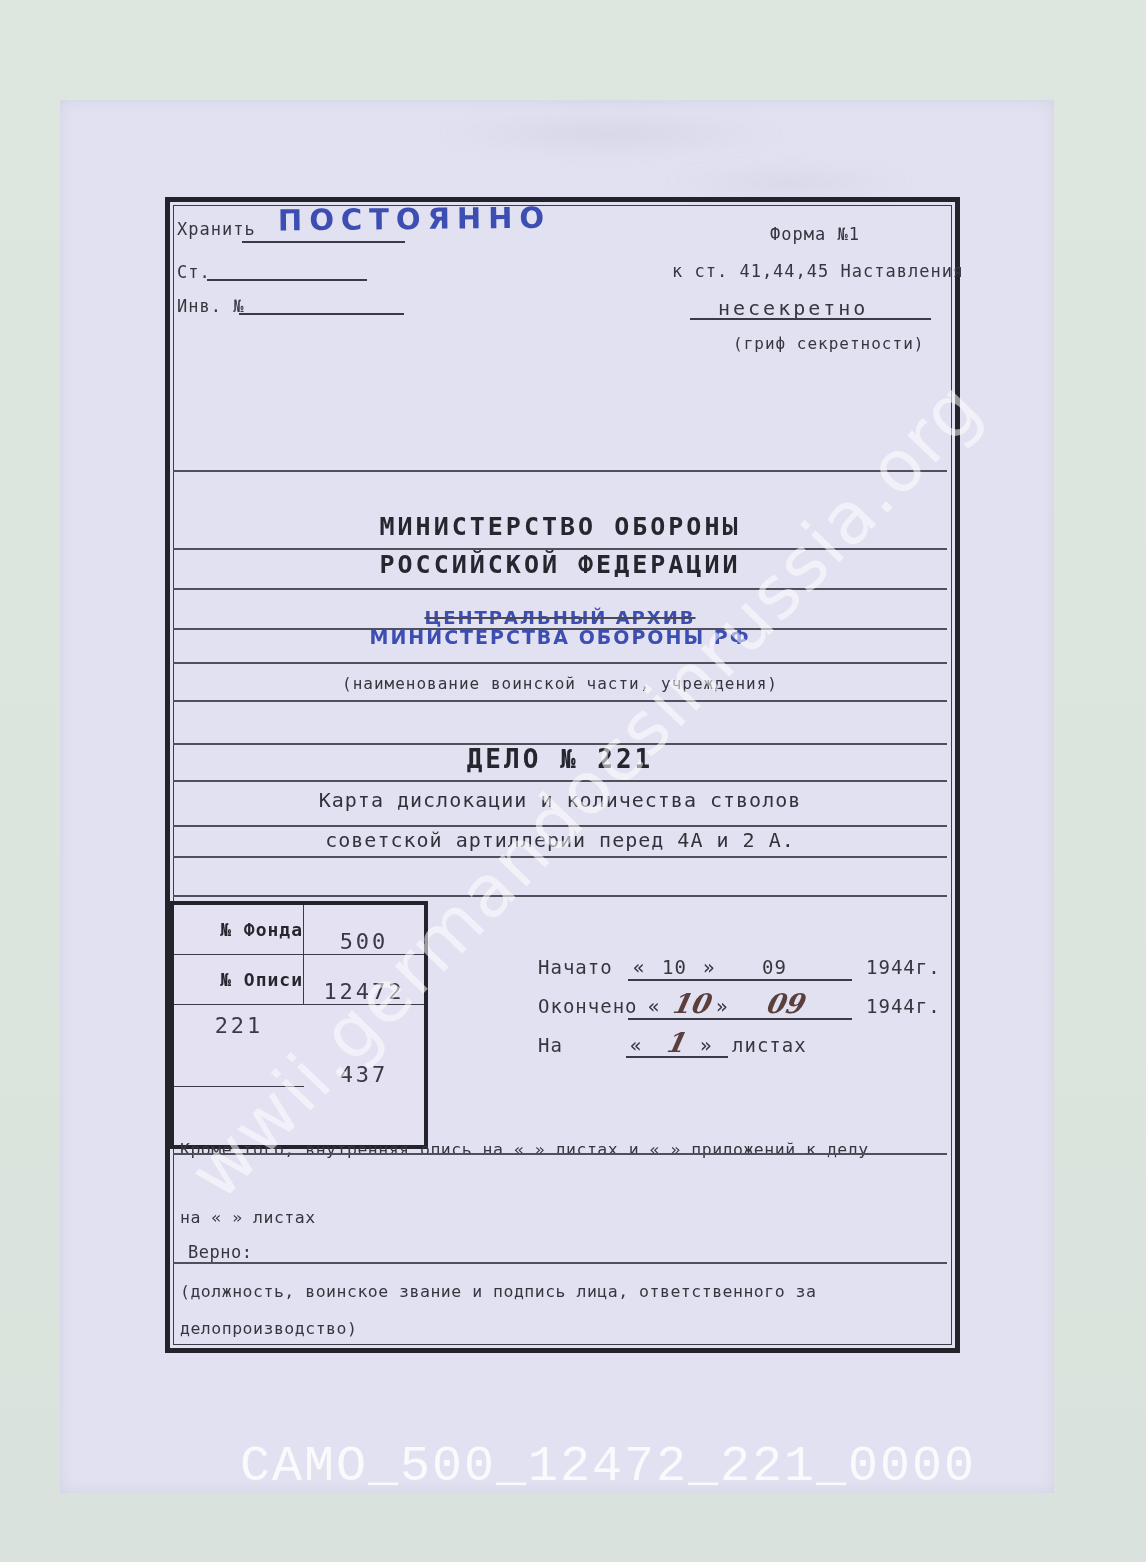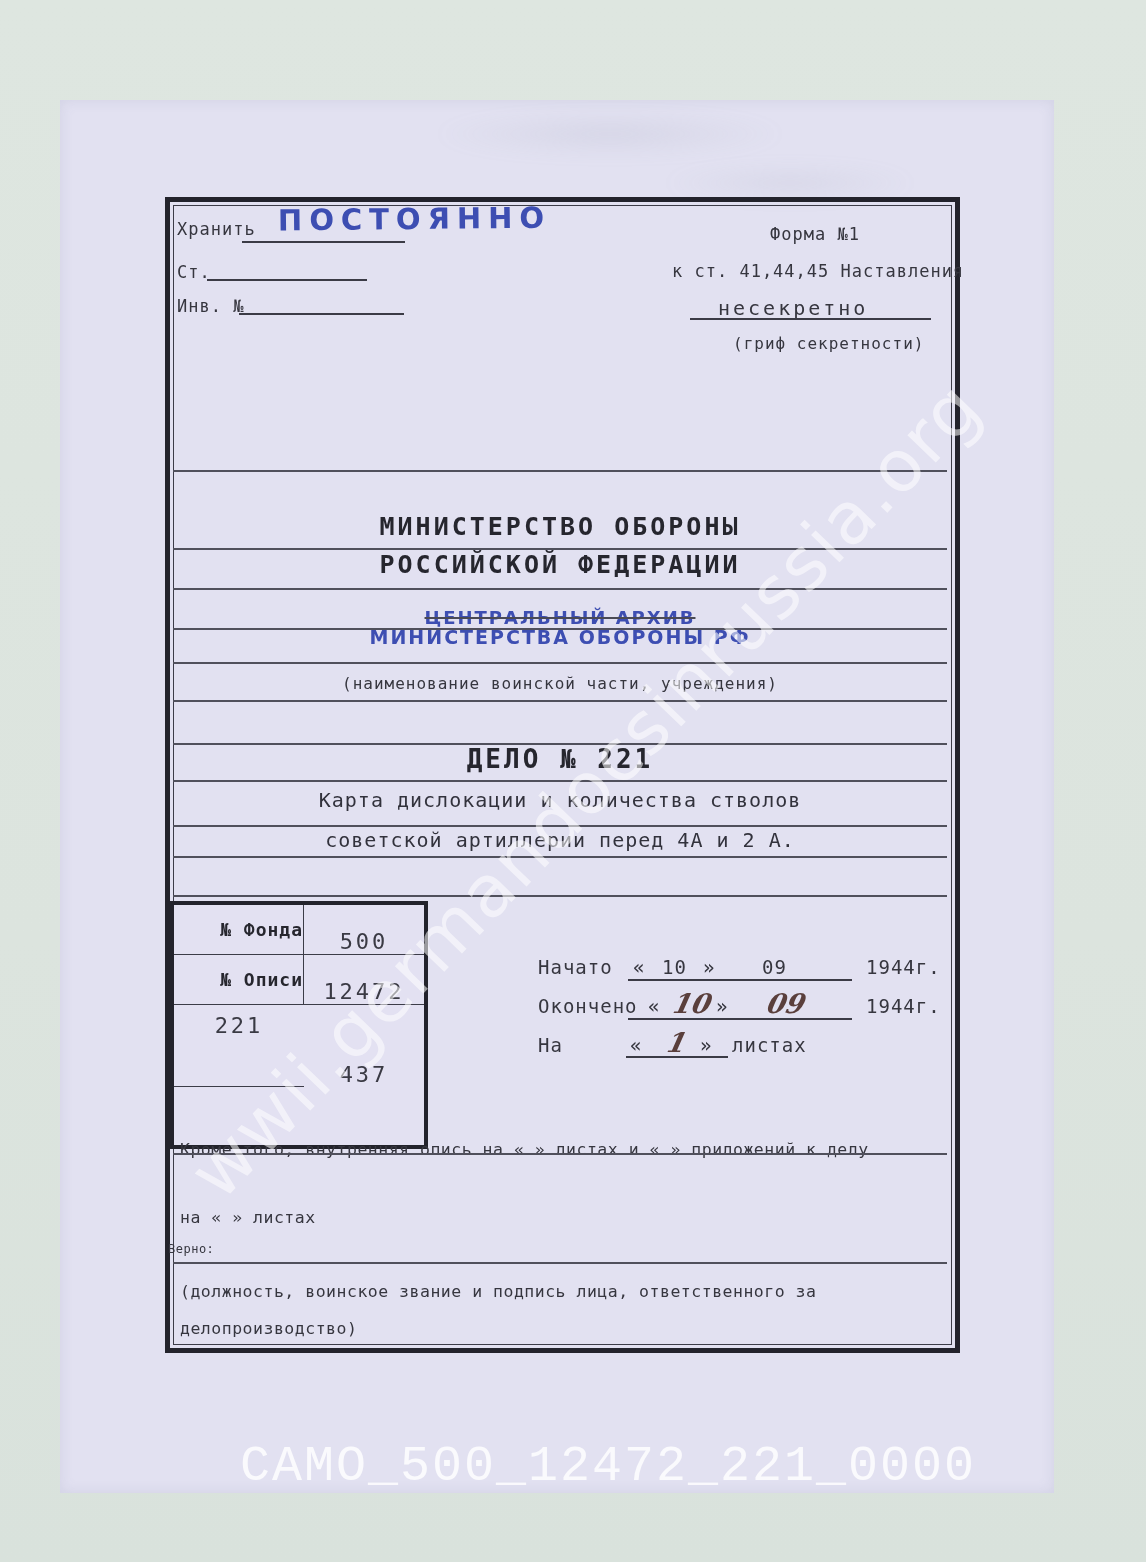--- a/index.html
+++ b/index.html
@@ -146,18 +146,18 @@
 
 <div class="abs typed" style="left:538px;top:1034px;font-size:19px">На</div>
 <div class="abs typed" style="left:630px;top:1034px;font-size:19px">«</div>
 <div class="abs hand" style="left:668px;top:1027px">1</div>
 <div class="abs typed" style="left:700px;top:1034px;font-size:19px">»</div>
 <div class="abs typed" style="left:732px;top:1034px;font-size:19px">листах</div>
 <div class="abs blank" style="left:626px;top:1056px;width:102px"></div>
 
 <div class="abs typed" style="left:180px;top:1140px;font-size:16.5px;letter-spacing:0.5px">Кроме того, внутренняя опись на «      » листах и «      » приложений к делу</div>
 <div class="abs typed" style="left:180px;top:1208px;font-size:16.5px;letter-spacing:0.5px">на «      » листах</div>
-<div class="abs typed" style="left:168px;top:1242px;font-size:12px;letter-spacing:0.5px">Верно:</div>
+<div class="abs typed" style="left:188px;top:1242px;font-size:17px;letter-spacing:0.5px">Верно:</div>
 <div class="abs typed" style="left:180px;top:1282px;font-size:16.5px;letter-spacing:0.5px">(должность, воинское звание и подпись лица, ответственного за</div>
 <div class="abs typed" style="left:180px;top:1319px;font-size:16.5px;letter-spacing:0.5px">делопроизводство)</div>
 
 <div id="watermark" class="abs">wwii.germandocsinrussia.org</div>
 <div id="file-id" class="abs">САМО_500_12472_221_0000</div>
 
 </body></html>

